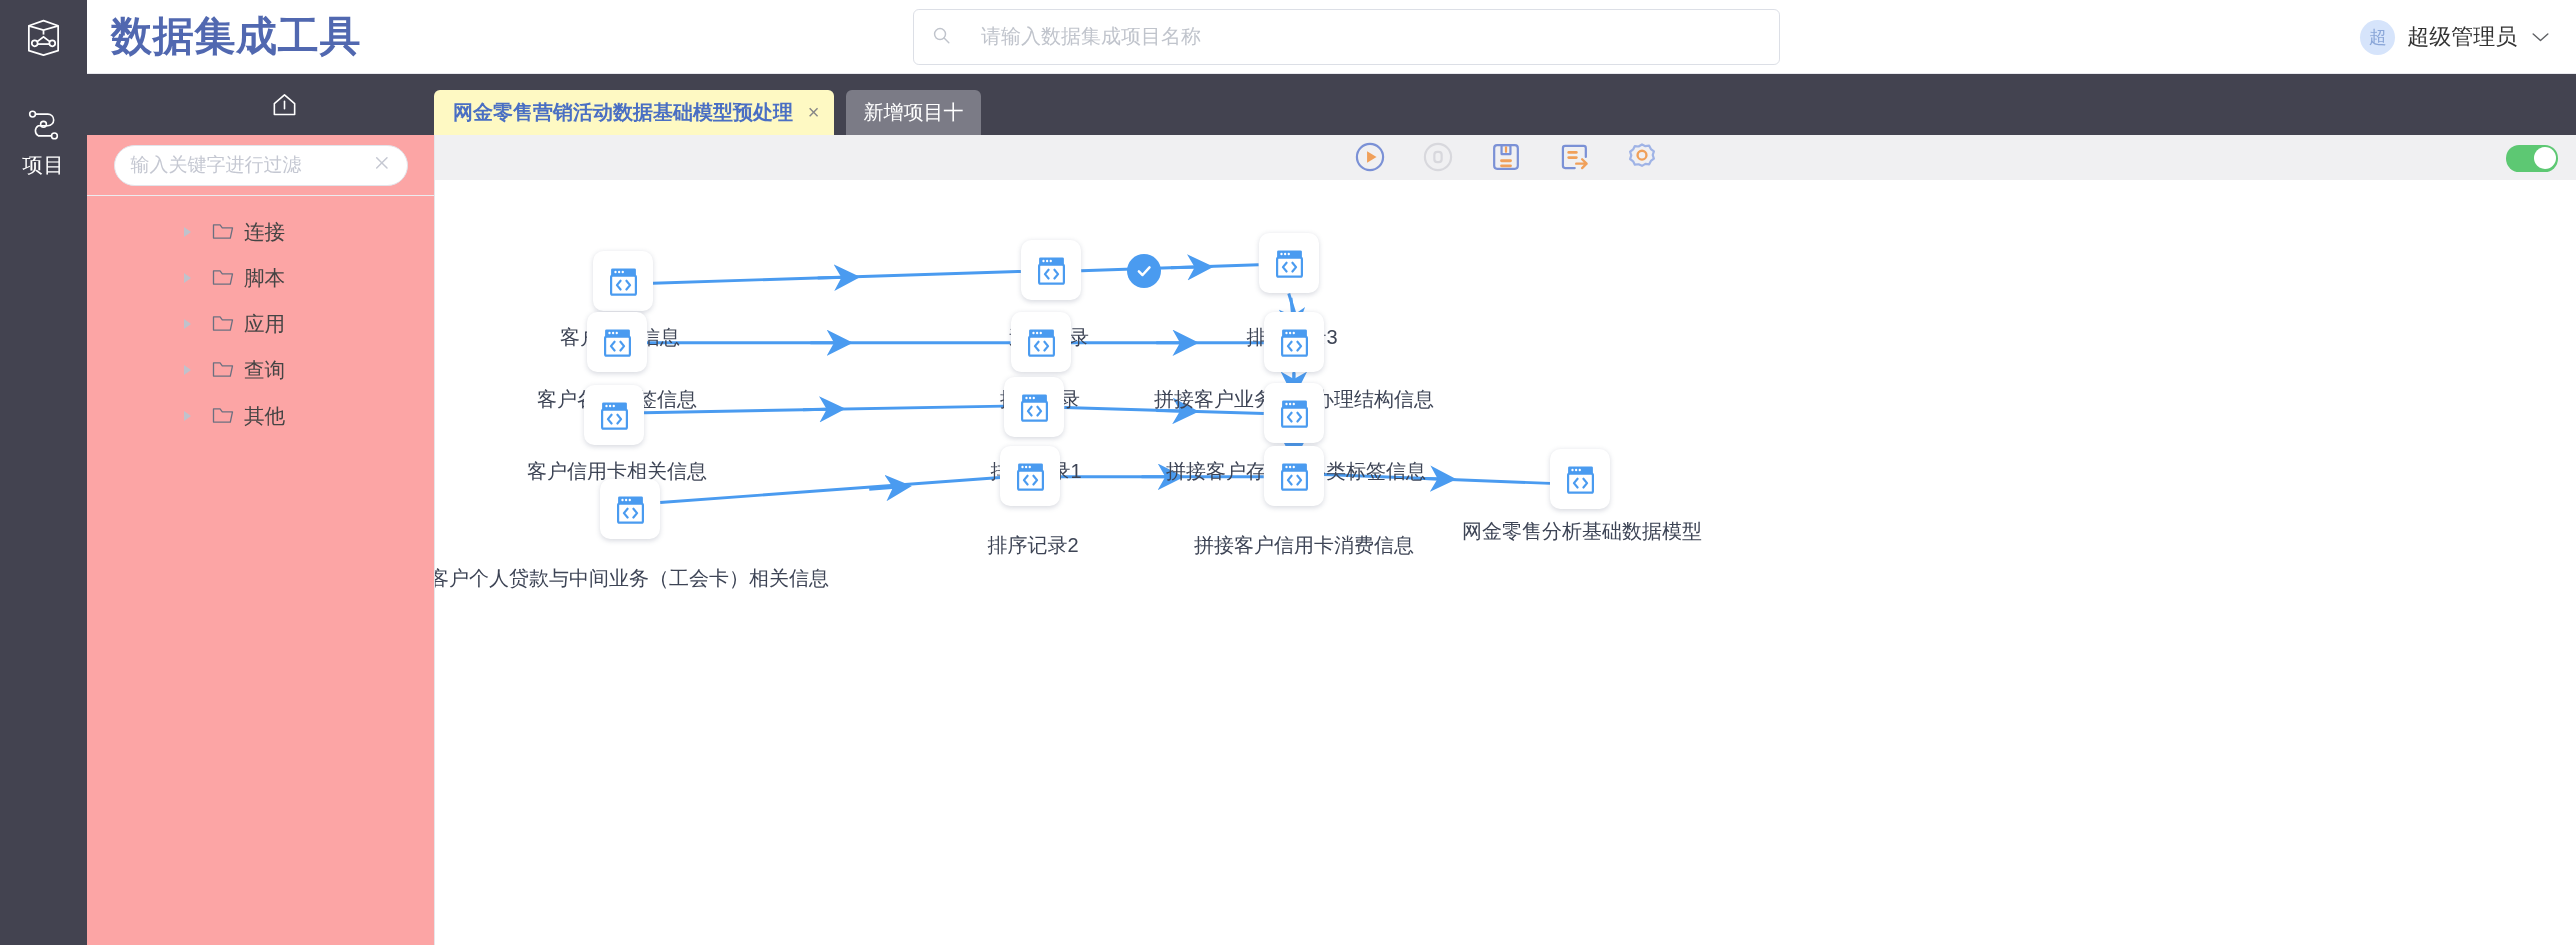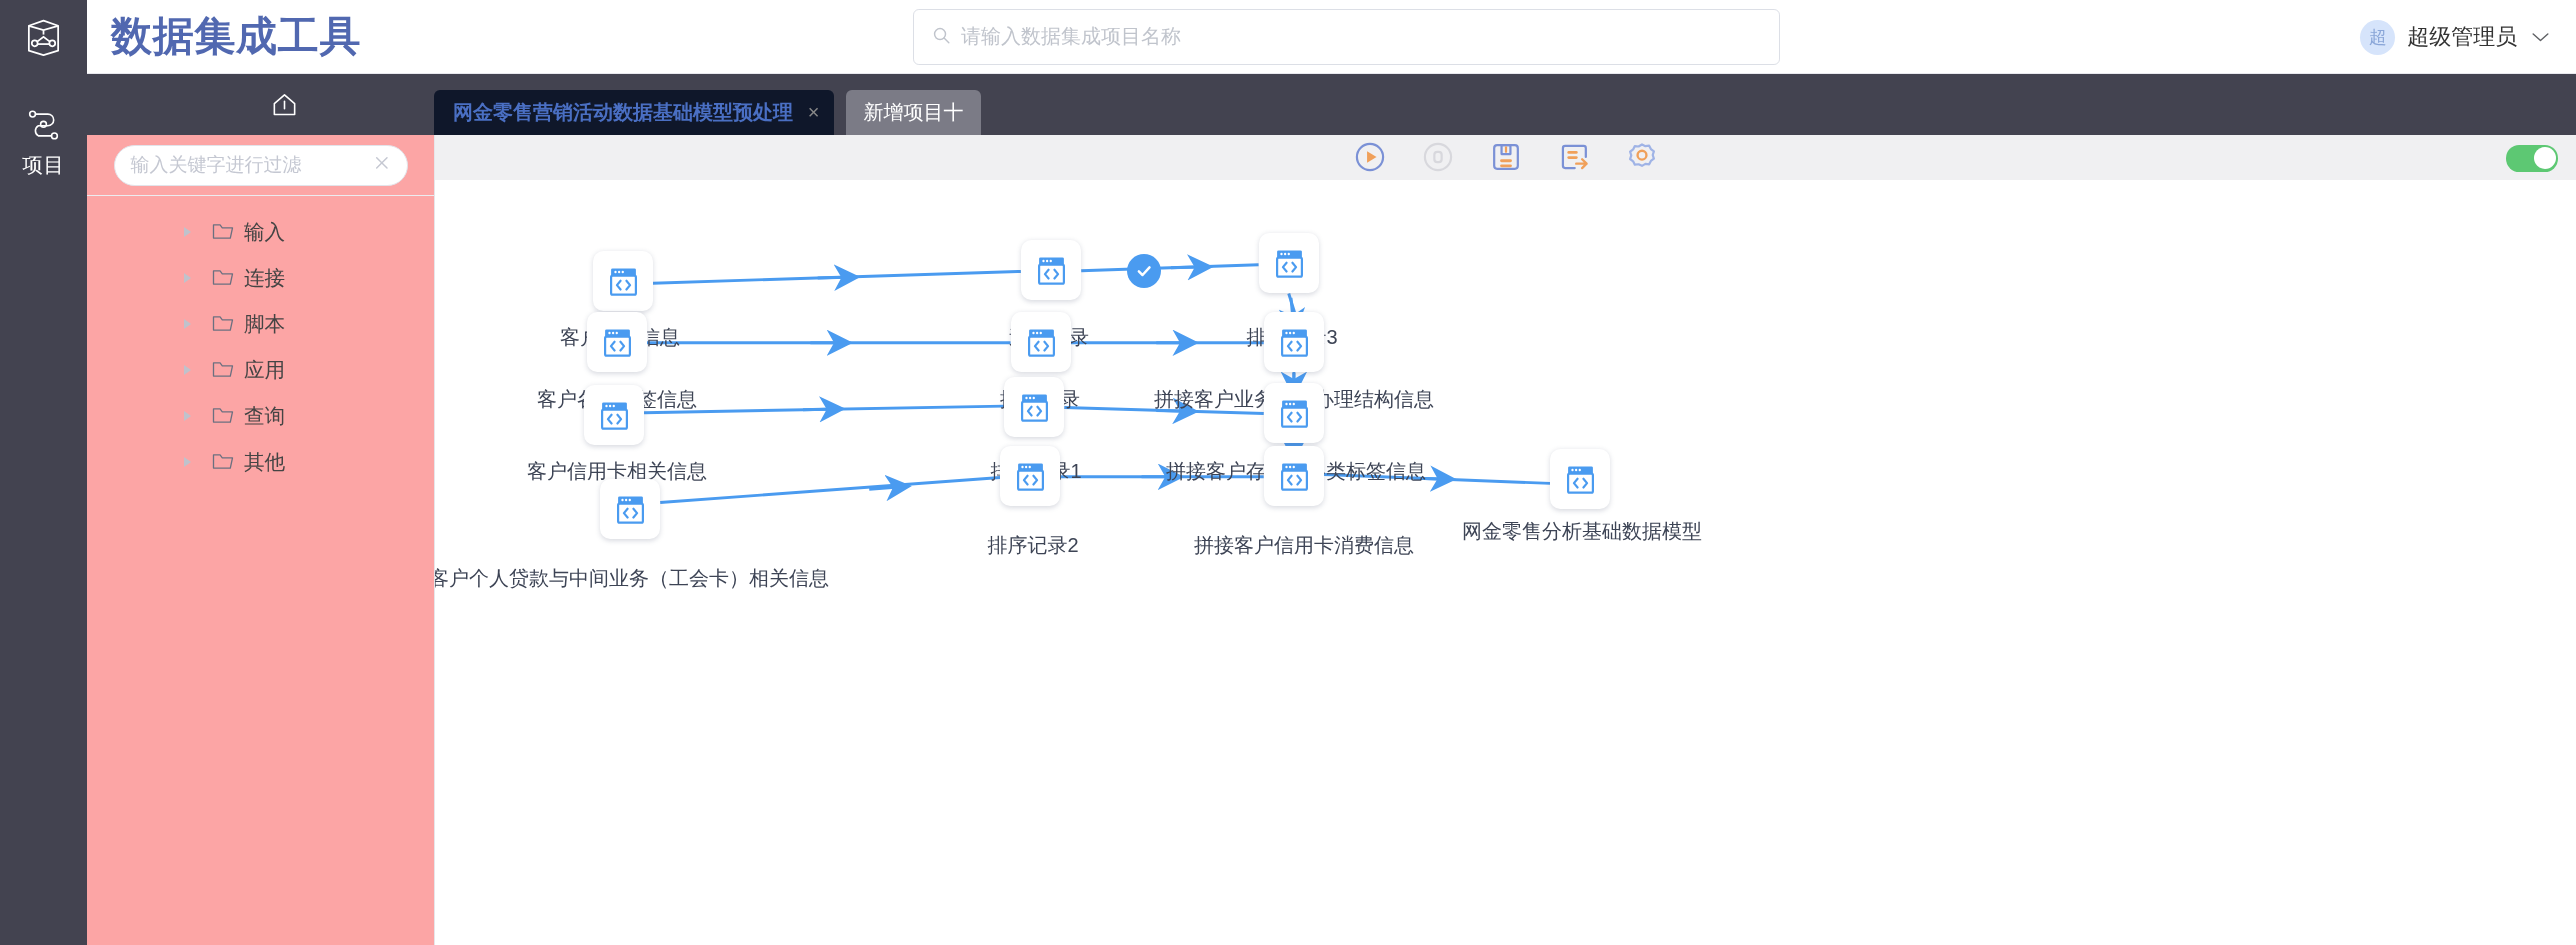--- a/index.html
+++ b/index.html
@@ -40,21 +40,21 @@
   .brand {
     margin-left: 24px; color: #5168b0; font-size: 41px; font-weight: bold;
     letter-spacing: 0.7px; white-space: nowrap;
   }
   .search-wrap {
     position: absolute; left: 826px; top: 8.8px; width: 867px; height: 56px;
   }
   .search-box {
     width: 100%; height: 100%;
     border: 0.7px solid #dcdfe6; border-radius: 5.9px; background: #fff;
-    display: flex; align-items: center; padding: 0 17.7px;
+    display: flex; align-items: center; padding: 0 17.7px; gap: 20px;
   }
   .search-placeholder {
     color: #c0c4cc; font-size: 20px; margin-left: 10.3px; white-space: nowrap;
   }
   .user-area {
     position: absolute; right: 26.5px; top: 0; height: 74px;
     display: flex; align-items: center; cursor: pointer;
   }
   .avatar {
     width: 35px; height: 35px; border-radius: 50%;
@@ -72,21 +72,21 @@
   .home-btn {
     position: absolute; left: 171px; top: 11.8px; width: 52px; height: 41px;
     display: flex; align-items: center; justify-content: center; cursor: pointer;
   }
   .tabs { position: absolute; left: 347px; top: 16px; display: flex; align-items: flex-end; }
   .tab {
     height: 45px; display: flex; align-items: center;
     padding: 0 14.7px 0 19px; border-radius: 5.9px 5.9px 0 0;
     font-size: 20px; white-space: nowrap; cursor: pointer;
   }
-  .tab.active { background: #0f172a; color: #4a6fc3; font-weight: bold; }
+  .tab.active { background: #fef9c3; color: #4a6fc3; font-weight: bold; }
   .tab.inactive { background: #7b7b86; color: #ffffff; margin-left: 11.8px; padding: 0 17.7px; }
   .tab-close { margin-left: 14.7px; color: #888; font-size: 20px; font-weight: normal; }
 
   
   .tree-panel {
     position: absolute; left: 87px; top: 135px; width: 348px; height: 810px;
     background: #fca5a5; border-right: 0.7px solid #e6e6ea;
   }
   .filter-row { height: 60px; display: flex; align-items: center; justify-content: center; }
   .filter-box {
@@ -243,29 +243,20 @@
     <div class="tree-divider"></div>
 
     <div class="tree-list">
       <div class="tree-node">
         <span class="tree-arrow"></span>
         <span class="folder-icon">
           <svg width="22" height="19" viewBox="0 0 30 26" fill="none" stroke="#6b7080" stroke-width="1.8">
             <path d="M2 22 L2 4 L11 4 L14 8 L28 8 L25 22 Z" stroke-linejoin="round"></path>
           </svg>
         </span>
-        <span class="tree-label">输入</span>
-      </div>
-      <div class="tree-node">
-        <span class="tree-arrow"></span>
-        <span class="folder-icon">
-          <svg width="22" height="19" viewBox="0 0 30 26" fill="none" stroke="#6b7080" stroke-width="1.8">
-            <path d="M2 22 L2 4 L11 4 L14 8 L28 8 L25 22 Z" stroke-linejoin="round"></path>
-          </svg>
-        </span>
         <span class="tree-label">连接</span>
       </div>
       <div class="tree-node">
         <span class="tree-arrow"></span>
         <span class="folder-icon">
           <svg width="22" height="19" viewBox="0 0 30 26" fill="none" stroke="#6b7080" stroke-width="1.8">
             <path d="M2 22 L2 4 L11 4 L14 8 L28 8 L25 22 Z" stroke-linejoin="round"></path>
           </svg>
         </span>
         <span class="tree-label">脚本</span>

